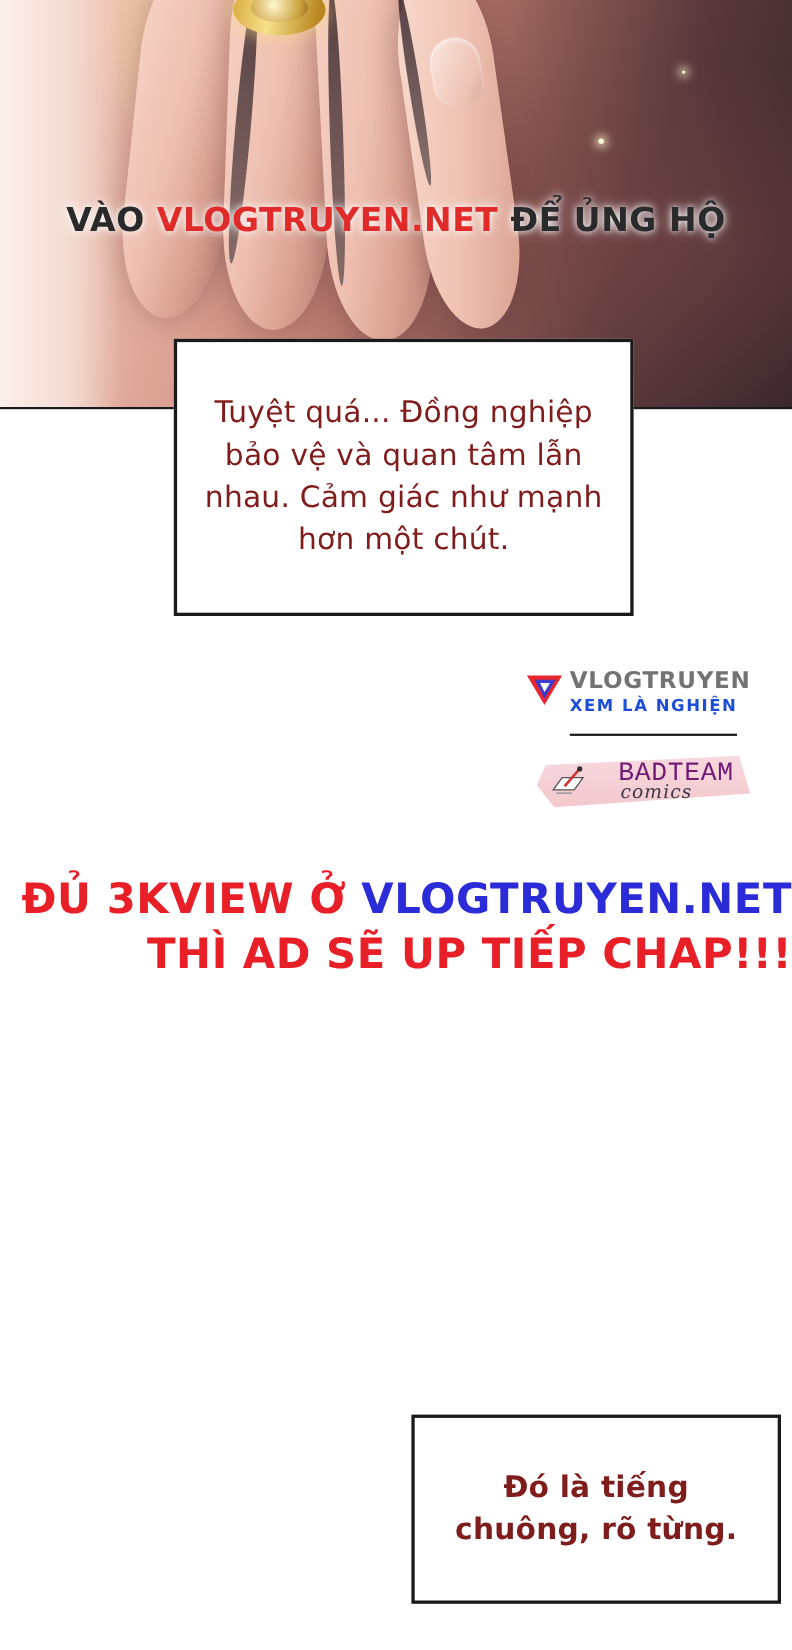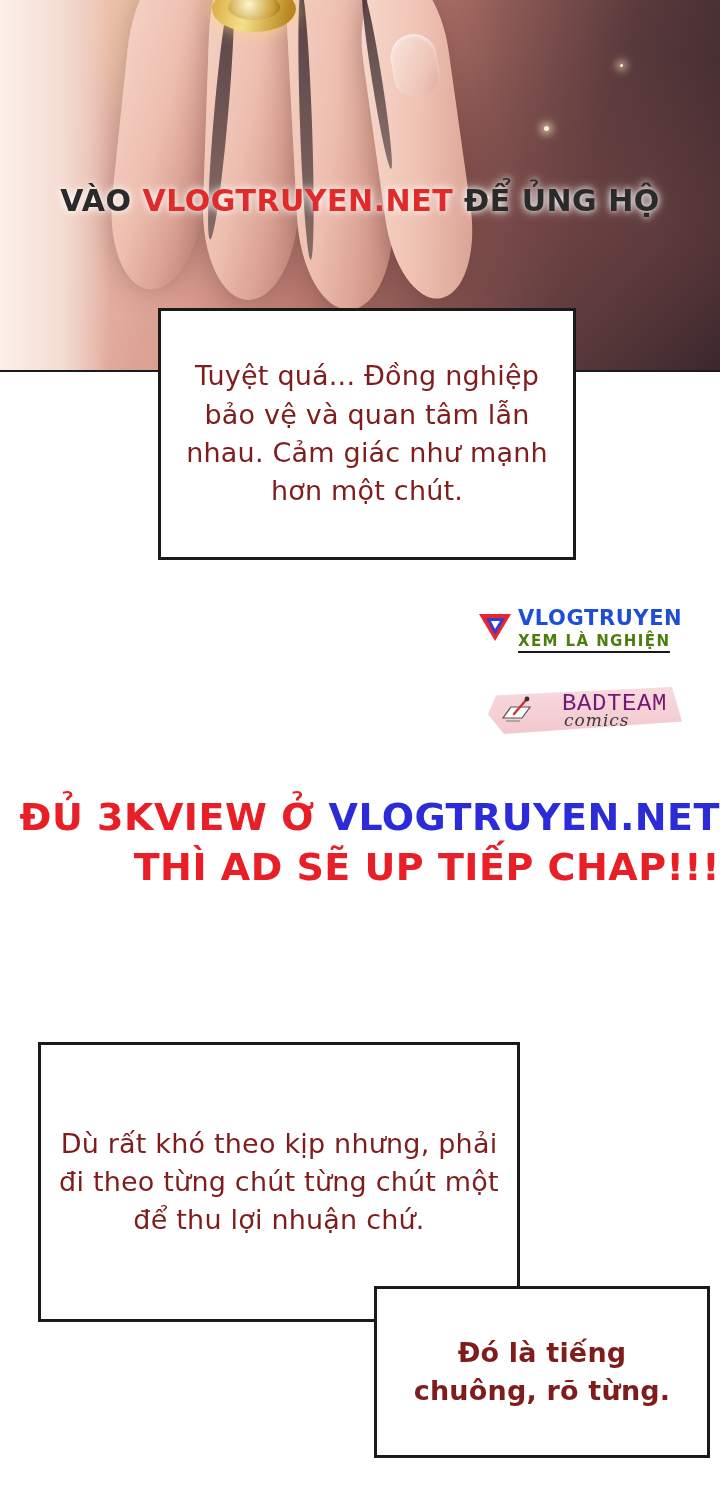--- a/index.html
+++ b/index.html
@@ -164,32 +164,32 @@
     width: 34px; height: 30px;
   }
   .logo-vlog .mark svg { display: block; }
   .logo-vlog .ln1 {
     position: absolute;
     left: 40px; top: 0;
     font-family: "DejaVu Sans", sans-serif;
     font-weight: 700;
     font-size: 21px;
     letter-spacing: 0.6px;
-    color: #1d4ed8;
+    color: #737373;
   }
   .logo-vlog .ln2 {
     position: absolute;
     left: 40px; top: 26px;
     font-family: "DejaVu Sans", sans-serif;
     font-weight: 700;
     font-size: 15px;
     letter-spacing: 1.4px;
-    color: #4d7c0f;
+    color: #1d4ed8;
     border-bottom: 2px solid #17171c;
-    padding-bottom: 1px;
+    padding-bottom: 17px;
   }
 
   .logo-badteam {
     position: absolute;
     left: 484px;
     top: 684px;
     width: 200px;
     height: 52px;
   }
   .bt-shape {
@@ -299,21 +299,18 @@
     <span class="bt-script">comics</span>
   </div>
 
   <div class="promo">
     <div>
       <span>ĐỦ 3KVIEW Ở </span><span class="blue">VLOGTRUYEN.NET</span>
     </div>
     <div class="line2">THÌ AD SẼ UP TIẾP CHAP!!!</div>
   </div>
 
-  <div class="bubble" id="bubble-2">
-    <p>Dù rất khó theo kịp nhưng, phải đi theo từng chút từng chút một để thu lợi nhuận chứ.</p>
-  </div>
 
   <div class="bubble" id="bubble-3">
     <p>Đó là tiếng chuông, rõ từng.</p>
   </div>
 
 </div>
 
 </body></html>

